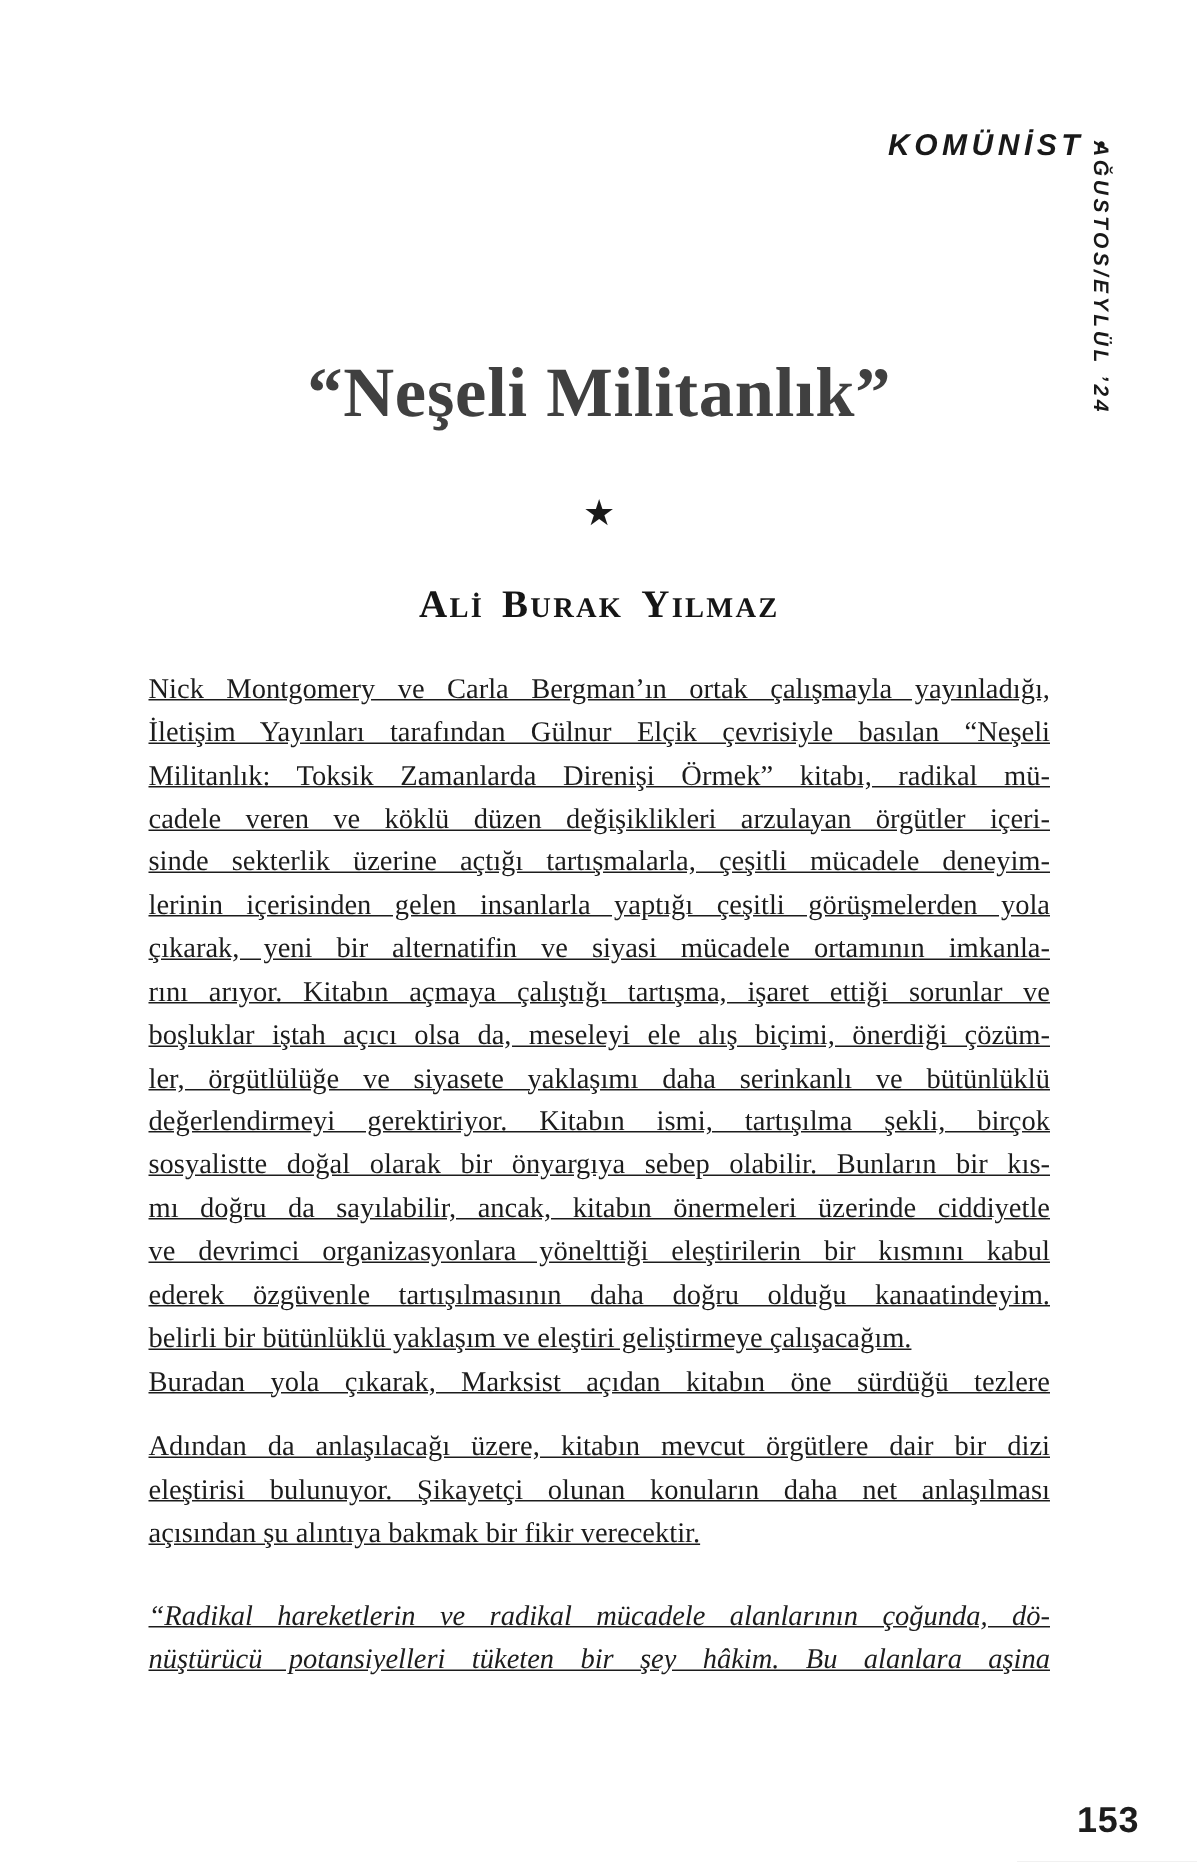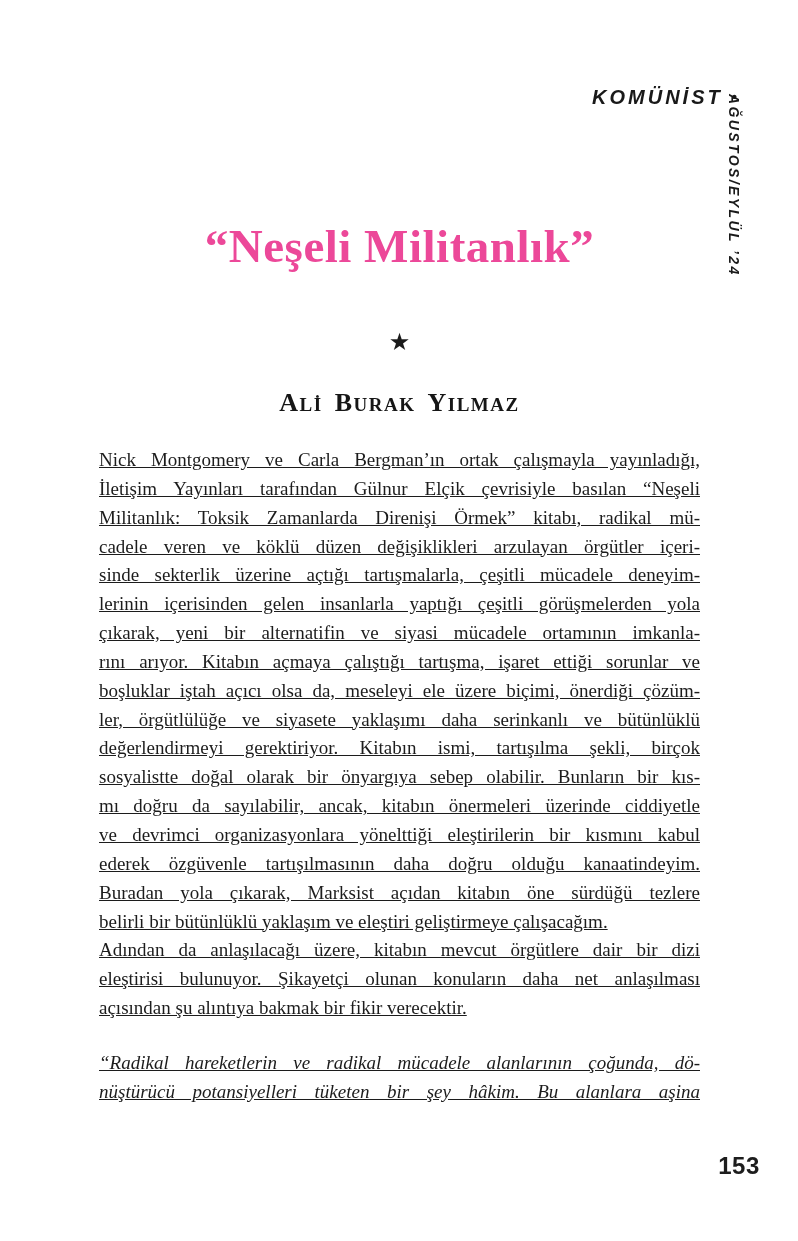--- a/index.html
+++ b/index.html
@@ -50,28 +50,28 @@
     font-size: 14px;
     letter-spacing: 2.4px;
     line-height: 21px;
     color: #191919;
     white-space: nowrap;
   }
 
   
   .title {
     position: absolute;
-    top: 220px;
+    top: 236px;
     left: 99px;
     width: 601px;
     text-align: center;
     font-weight: 700;
     font-size: 47px;
     line-height: 53px;
-    color: #ec4899;
+    color: #404040;
     letter-spacing: 0.5px;
   }
 
   .star {
     position: absolute;
     top: 329px;
     left: 99px;
     width: 601px;
     text-align: center;
     font-family: "DejaVu Sans", sans-serif;
@@ -106,38 +106,38 @@
     position: absolute;
     top: 446px;
     left: 99px;
     width: 601px;
     font-size: 19px;
     line-height: 28.85px;
     color: #1c1c1c;
     text-decoration: underline;
   }
   .para { margin: 0; }
-  .para + .para { }
+  .para + .para { margin-top: 15px; }
   .para.italic { font-style: italic; margin-top: 26px; }
   .line {
     text-align: justify;
     text-align-last: justify;
     white-space: normal;
   }
   .line.last {
     text-align-last: left;
   }
 
   
   .page-number {
     position: absolute;
-    top: 1152px;
+    top: 1200px;
     left: 718px;
     width: 42px;
-    text-align: center;
+    text-align: left;
     font-family: "Liberation Sans", sans-serif;
     font-weight: 700;
     font-size: 24px;
     color: #1d1d1d;
     letter-spacing: 0.5px;
   }
 </style>
 </head>
 <body>
 
@@ -164,29 +164,29 @@
   <div class="body-text">
       <div class="para">
         <div class="line">Nick Montgomery ve Carla Bergman’ın ortak çalışmayla yayınladığı,</div>
         <div class="line">İletişim Yayınları tarafından Gülnur Elçik çevrisiyle basılan “Neşeli</div>
         <div class="line">Militanlık: Toksik Zamanlarda Direnişi Örmek” kitabı, radikal mü-</div>
         <div class="line">cadele veren ve köklü düzen değişiklikleri arzulayan örgütler içeri-</div>
         <div class="line">sinde sekterlik üzerine açtığı tartışmalarla, çeşitli mücadele deneyim-</div>
         <div class="line">lerinin içerisinden gelen insanlarla yaptığı çeşitli görüşmelerden yola</div>
         <div class="line">çıkarak, yeni bir alternatifin ve siyasi mücadele ortamının imkanla-</div>
         <div class="line">rını arıyor. Kitabın açmaya çalıştığı tartışma, işaret ettiği sorunlar ve</div>
-        <div class="line">boşluklar iştah açıcı olsa da, meseleyi ele üzere biçimi, önerdiği çözüm-</div>
+        <div class="line">boşluklar iştah açıcı olsa da, meseleyi ele alış biçimi, önerdiği çözüm-</div>
         <div class="line">ler, örgütlülüğe ve siyasete yaklaşımı daha serinkanlı ve bütünlüklü</div>
         <div class="line">değerlendirmeyi gerektiriyor. Kitabın ismi, tartışılma şekli, birçok</div>
         <div class="line">sosyalistte doğal olarak bir önyargıya sebep olabilir. Bunların bir kıs-</div>
         <div class="line">mı doğru da sayılabilir, ancak, kitabın önermeleri üzerinde ciddiyetle</div>
         <div class="line">ve devrimci organizasyonlara yönelttiği eleştirilerin bir kısmını kabul</div>
         <div class="line">ederek özgüvenle tartışılmasının daha doğru olduğu kanaatindeyim.</div>
+        <div class="line last">belirli bir bütünlüklü yaklaşım ve eleştiri geliştirmeye çalışacağım.</div>
         <div class="line">Buradan yola çıkarak, Marksist açıdan kitabın öne sürdüğü tezlere</div>
-        <div class="line last">belirli bir bütünlüklü yaklaşım ve eleştiri geliştirmeye çalışacağım.</div>
       </div>
       <div class="para">
         <div class="line">Adından da anlaşılacağı üzere, kitabın mevcut örgütlere dair bir dizi</div>
         <div class="line">eleştirisi bulunuyor. Şikayetçi olunan konuların daha net anlaşılması</div>
         <div class="line last">açısından şu alıntıya bakmak bir fikir verecektir.</div>
       </div>
       <div class="para italic">
         <div class="line">“Radikal hareketlerin ve radikal mücadele alanlarının çoğunda, dö-</div>
         <div class="line">nüştürücü potansiyelleri tüketen bir şey hâkim. Bu alanlara aşina</div>
       </div>

